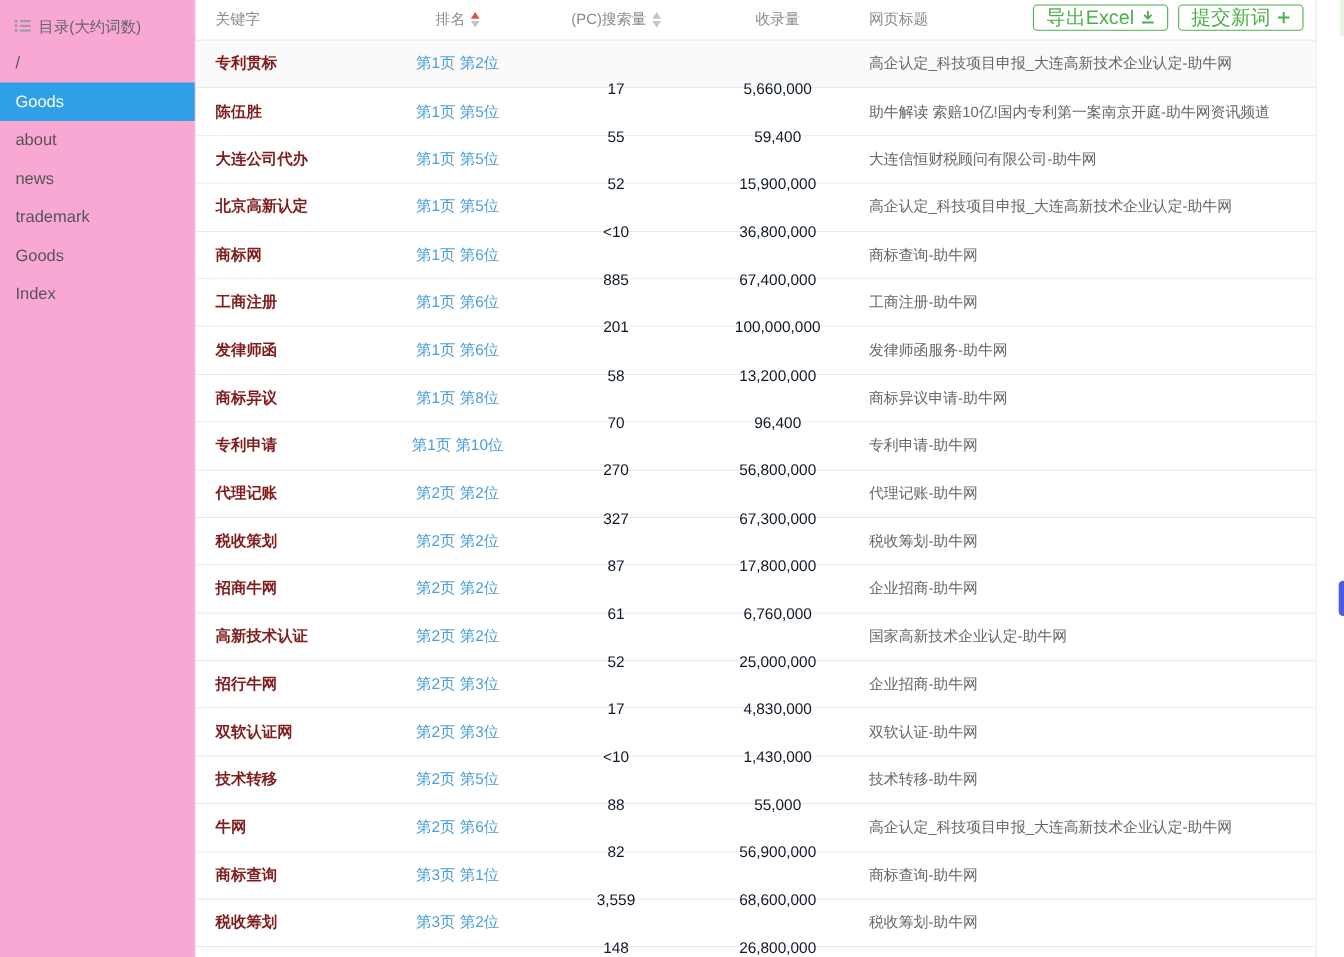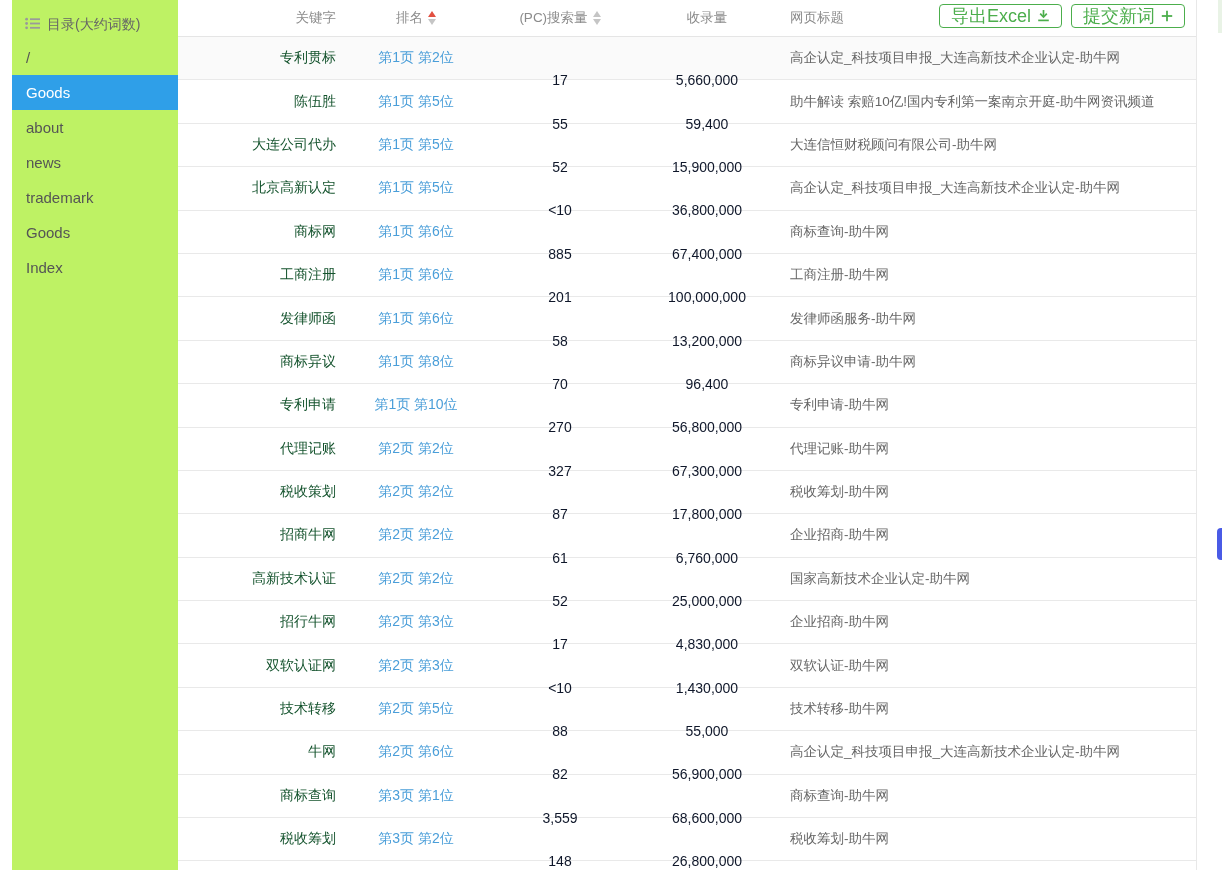--- a/index.html
+++ b/index.html
@@ -1,36 +1,36 @@
 <!DOCTYPE html>
 <html><head>
 <meta charset="utf-8">
 <style>
   * { margin:0; padding:0; box-sizing:border-box; }
   html,body { width:1222px; height:870px; overflow:hidden; background:#fff;
               font-family:"Liberation Sans","DejaVu Sans",sans-serif; }
   .app { position:relative; width:1222px; height:870px; }
 
   
-  .sidebar { position:absolute; left:12px; top:0; width:178px; height:100%;
-             background:#bef264; border-right:1px solid #e4e4e4; }
+  .sidebar { position:absolute; left:0; top:0; width:178px; height:100%;
+             background:#f9a8d4; border-right:1px solid #e4e4e4; }
   .side-head { display:flex; align-items:center; gap:7px; padding:10px 0 0 13px;
                color:#666; font-size:14px; height:40px; }
   .list-icon { display:inline-block; }
   .nav-item { height:35px; line-height:35px; padding-left:14px; font-size:15px;
               color:#555; cursor:pointer; }
   .nav-item.active { background:#2f9fe8; color:#fff; }
 
   
   .main { position:absolute; left:178px; top:0; width:1044px; height:100%; background:#fff; }
   .table-area { width:1019px; height:100%; border-right:1px solid #e8e8e8; }
 
   .thead { position:relative; display:flex; align-items:center; height:37px;
            border-bottom:1px solid #e5e5e5; color:#8b8b8b; font-size:13.5px; }
-  .col-kw    { width:158px; padding-left:18px; text-align:right; }
+  .col-kw    { width:158px; padding-left:18px; text-align:left; }
   .col-rank  { width:160px; text-align:center; }
   .col-search{ width:128px; text-align:center; }
   .col-index { width:166px; text-align:center; }
   .col-title { flex:1; text-align:left; padding-right:4px; }
   .hcell { display:inline-flex; align-items:center; justify-content:center; gap:5px; }
   .col-rank.hwrap, .col-search.hwrap { display:flex; align-items:flex-end; justify-content:center; }
 
   .sorter { display:inline-flex; flex-direction:column; align-items:center; cursor:pointer; }
   .tri-up { width:0; height:0; border-left:4.5px solid transparent; border-right:4.5px solid transparent;
             border-bottom:6px solid #c5c5c5; }
@@ -39,21 +39,21 @@
   .tri-up.red { border-bottom-color:#e25041; }
 
   .btns { position:absolute; right:11px; top:4px; display:flex; gap:9px; }
   .gbtn { display:inline-flex; align-items:center; gap:6px; height:24px; padding:0 11px;
           border:1px solid #4cae4c; border-radius:4px; background:#fff; color:#4cae4c;
           font-size:18px; cursor:pointer; font-family:inherit; }
 
   .trow { display:flex; align-items:center; height:43.4px; border-bottom:1px solid #e9e9e9;
           font-size:14px; background:#fff; }
   .trow.first { background:#fafafa; }
-  .cell-kw { color:#14532d; }
+  .cell-kw { color:#7f1d1d;font-weight:bold; }
   .cell-rank { color:#4a9ed9; cursor:pointer; }
   .cell-search, .cell-index { color:#0f172a;margin-top:44px; }
   .cell-title { color:#666; font-size:13.5px; }
 
   
   .edge-strip { position:absolute; right:0; top:0; width:4px; height:33px;
                 background:#e9f3e6; }
   .float-widget { position:absolute; right:0; top:528px; width:5px; height:32px;
                   background:#4a5be6; border-radius:4px 0 0 4px; cursor:pointer; }
 </style>

